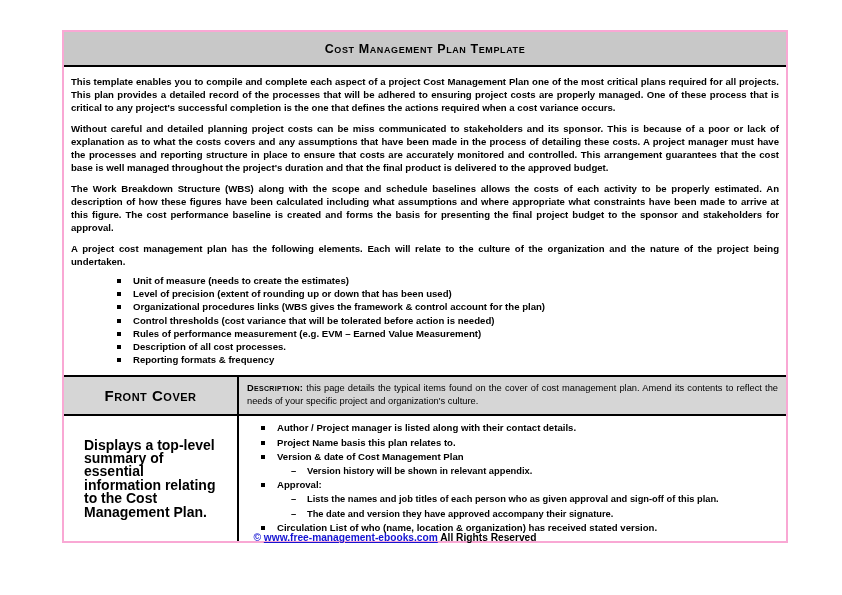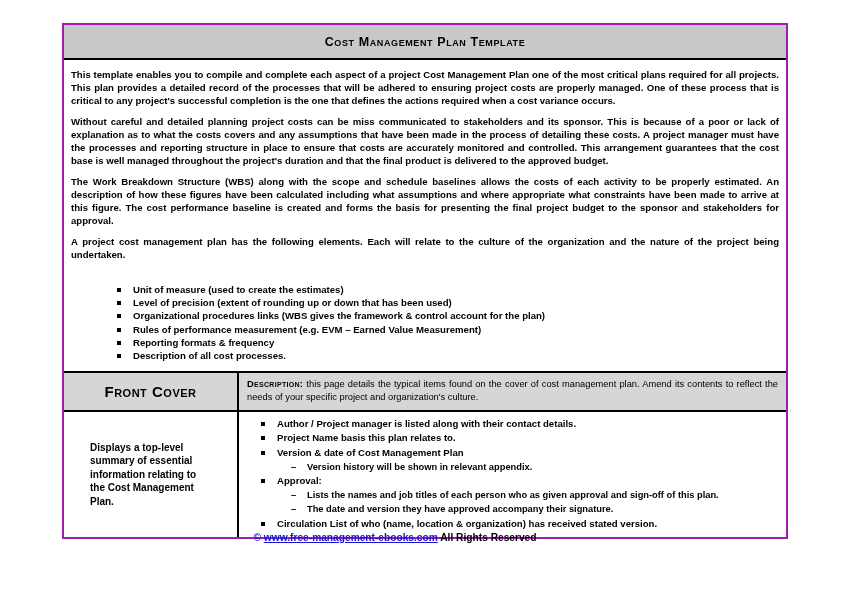--- a/index.html
+++ b/index.html
@@ -15,23 +15,23 @@
     overflow: hidden;
   }
   .page {
     position: relative;
     width: 842px;
     height: 595px;
   }
   .doc {
     position: absolute;
     left: 62px;
-    top: 23px;
+    top: 30px;
     width: 726px;
-    border: 2px solid #a21caf;
+    border: 2px solid #f9a8d4;
     border-collapse: collapse;
     box-sizing: border-box;
   }
   .title-row {
     background: #c8c8c8;
     border-bottom: 2px solid #000000;
     text-align: center;
     padding: 7px 4px 8px 4px;
   }
   .title-text {
@@ -45,21 +45,21 @@
     border-bottom: 2px solid #000000;
   }
   p.para {
     margin: 0 0 8px 0;
     font-size: 9.6px;
     line-height: 13px;
     text-align: justify;
     font-weight: bold;
   }
   p.para:last-of-type {
-    margin-bottom: 22px;
+    margin-bottom: 6px;
   }
   ul.sqlist {
     margin: 4px 0 2px 0;
     padding: 0 0 0 46px;
     list-style: none;
   }
   ul.sqlist > li {
     font-size: 9.6px;
     line-height: 13.2px;
     font-weight: bold;
@@ -105,22 +105,22 @@
     font-size: 9.3px;
     line-height: 13px;
     text-align: justify;
   }
   .desc-kw {
     font-weight: bold;
     font-variant: small-caps;
     letter-spacing: 0.3px;
   }
   .summary-cell {
-    padding: 8px 26px;
-    font-size: 10px;
+    padding: 8px 20px;
+    font-size: 14px;
     line-height: 13.4px;
     font-weight: bold;
   }
   .detail-cell {
     padding: 5px 8px 6px 8px;
   }
   ul.dlist {
     margin: 0;
     padding: 0 0 0 14px;
     list-style: none;
@@ -186,26 +186,27 @@
       <span class="title-text">Cost Management Plan Template</span>
     </div>
 
     <div class="body-cell">
       <p class="para">This template enables you to compile and complete each aspect of a project Cost Management Plan one of the most critical plans required for all projects. This plan provides a detailed record of the processes that will be adhered to ensuring project costs are properly managed. One of these process that is critical to any project's successful completion is the one that defines the actions required when a cost variance occurs.</p>
       <p class="para">Without careful and detailed planning project costs can be miss communicated to stakeholders and its sponsor. This is because of a poor or lack of explanation as to what the costs covers and any assumptions that have been made in the process of detailing these costs. A project manager must have the processes and reporting structure in place to ensure that costs are accurately monitored and controlled. This arrangement guarantees that the cost base is well managed throughout the project's duration and that the final product is delivered to the approved budget.</p>
       <p class="para">The Work Breakdown Structure (WBS) along with the scope and schedule baselines allows the costs of each activity to be properly estimated. An description of how these figures have been calculated including what assumptions and where appropriate what constraints have been made to arrive at this figure. The cost performance baseline is created and forms the basis for presenting the final project budget to the sponsor and stakeholders for approval.</p>
       <p class="para">A project cost management plan has the following elements. Each will relate to the culture of the organization and the nature of the project being undertaken.</p>
 
       <ul class="sqlist">
-        <li>Unit of measure (used to create the estimates)</li>
+        <li>Unit of measure (needs to create the estimates)</li>
         <li>Level of precision (extent of rounding up or down that has been used)</li>
         <li>Organizational procedures links (WBS gives the framework &amp; control account for the plan)</li>
+        <li>Control thresholds (cost variance that will be tolerated before action is needed)</li>
         <li>Rules of performance measurement (e.g. EVM – Earned Value Measurement)</li>
+        <li>Description of all cost processes.</li>
         <li>Reporting formats &amp; frequency</li>
-        <li>Description of all cost processes.</li>
       </ul>
     </div>
 
     <table class="ltable">
       <tbody>
           <tr>
         <td class="col-label cell-shade no-left no-top">
           <div class="front-cover">Front Cover</div>
         </td>
         <td class="cell-shade no-right no-top">

